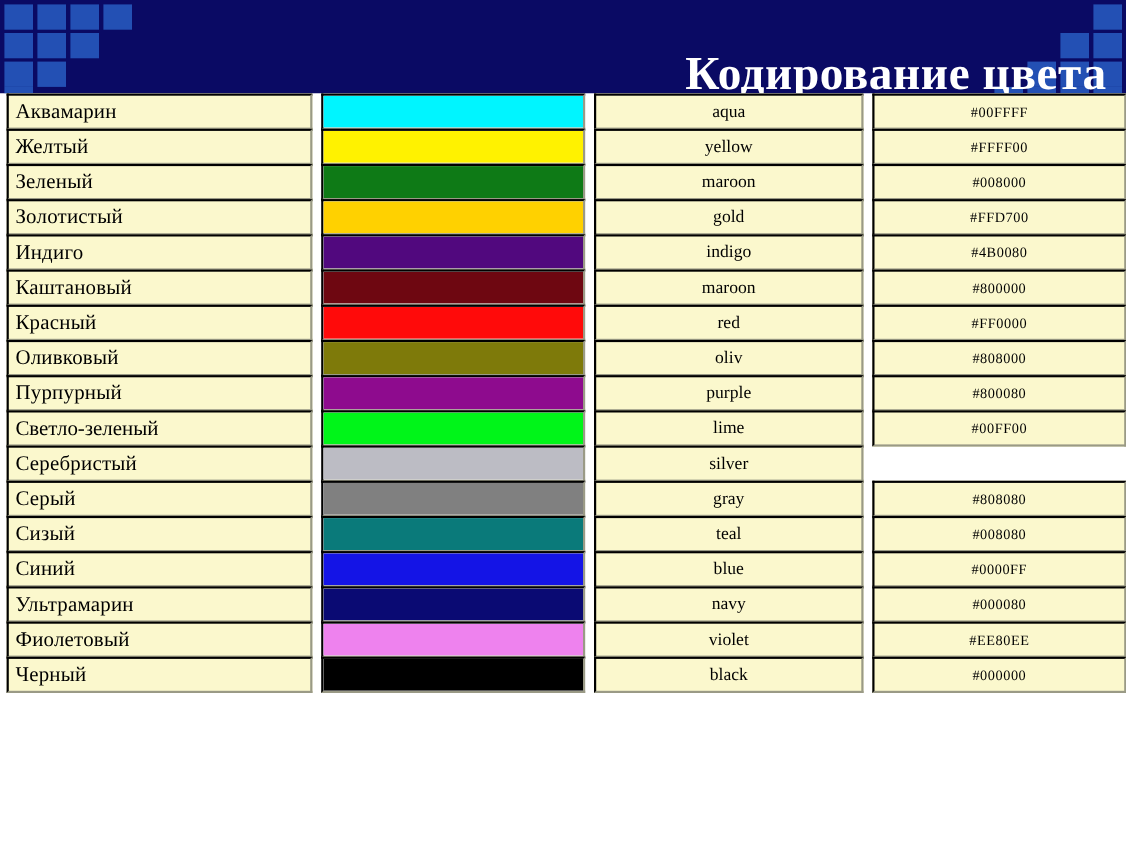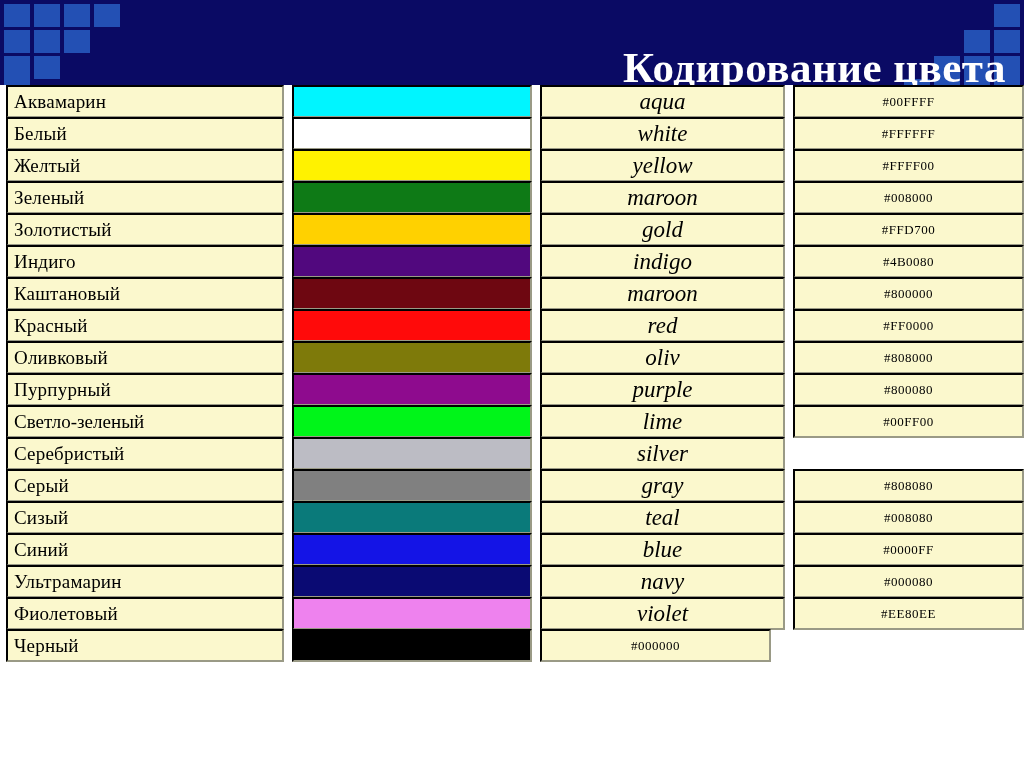--- a/index.html
+++ b/index.html
@@ -98,23 +98,22 @@
   }
   .swatch-fill {
     width: 100%;
     height: 100%;
   }
   .c-en {
     width: 245px;
     flex: 0 0 245px;
     margin-left: 8px;
     justify-content: center;
-    font-size: 23px;
+    font-size: 16px;
     color: #000000;
-    font-style: italic;
   }
   .c-hex {
     width: 231px;
     flex: 0 0 231px;
     margin-left: 8px;
     justify-content: center;
     font-size: 13px;
     color: #000000;
     letter-spacing: 0.5px;
   }
@@ -157,28 +156,20 @@
 <div class="table-wrap">
     <div class="row">
       <div class="cell c-name">Аквамарин</div>
       <div class="cell c-swatch">
         <div class="swatch-fill" style="background: rgb(0, 245, 255);"></div>
       </div>
       <div class="cell c-en">aqua</div>
       <div class="cell c-hex">#00FFFF</div>
     </div>
     <div class="row">
-      <div class="cell c-name">Белый</div>
-      <div class="cell c-swatch">
-        <div class="swatch-fill" style="background: rgb(255, 255, 255);"></div>
-      </div>
-      <div class="cell c-en">white</div>
-      <div class="cell c-hex">#FFFFFF</div>
-    </div>
-    <div class="row">
       <div class="cell c-name">Желтый</div>
       <div class="cell c-swatch">
         <div class="swatch-fill" style="background: rgb(255, 242, 0);"></div>
       </div>
       <div class="cell c-en">yellow</div>
       <div class="cell c-hex">#FFFF00</div>
     </div>
     <div class="row">
       <div class="cell c-name">Зеленый</div>
       <div class="cell c-swatch">
@@ -288,15 +279,16 @@
         <div class="swatch-fill" style="background: rgb(238, 130, 238);"></div>
       </div>
       <div class="cell c-en">violet</div>
       <div class="cell c-hex">#EE80EE</div>
     </div>
     <div class="row">
       <div class="cell c-name">Черный</div>
       <div class="cell c-swatch">
         <div class="swatch-fill" style="background: rgb(0, 0, 0);"></div>
       </div>
+      <div class="cell c-en">black</div>
       <div class="cell c-hex">#000000</div>
     </div>
   </div>
 
 </body></html>

